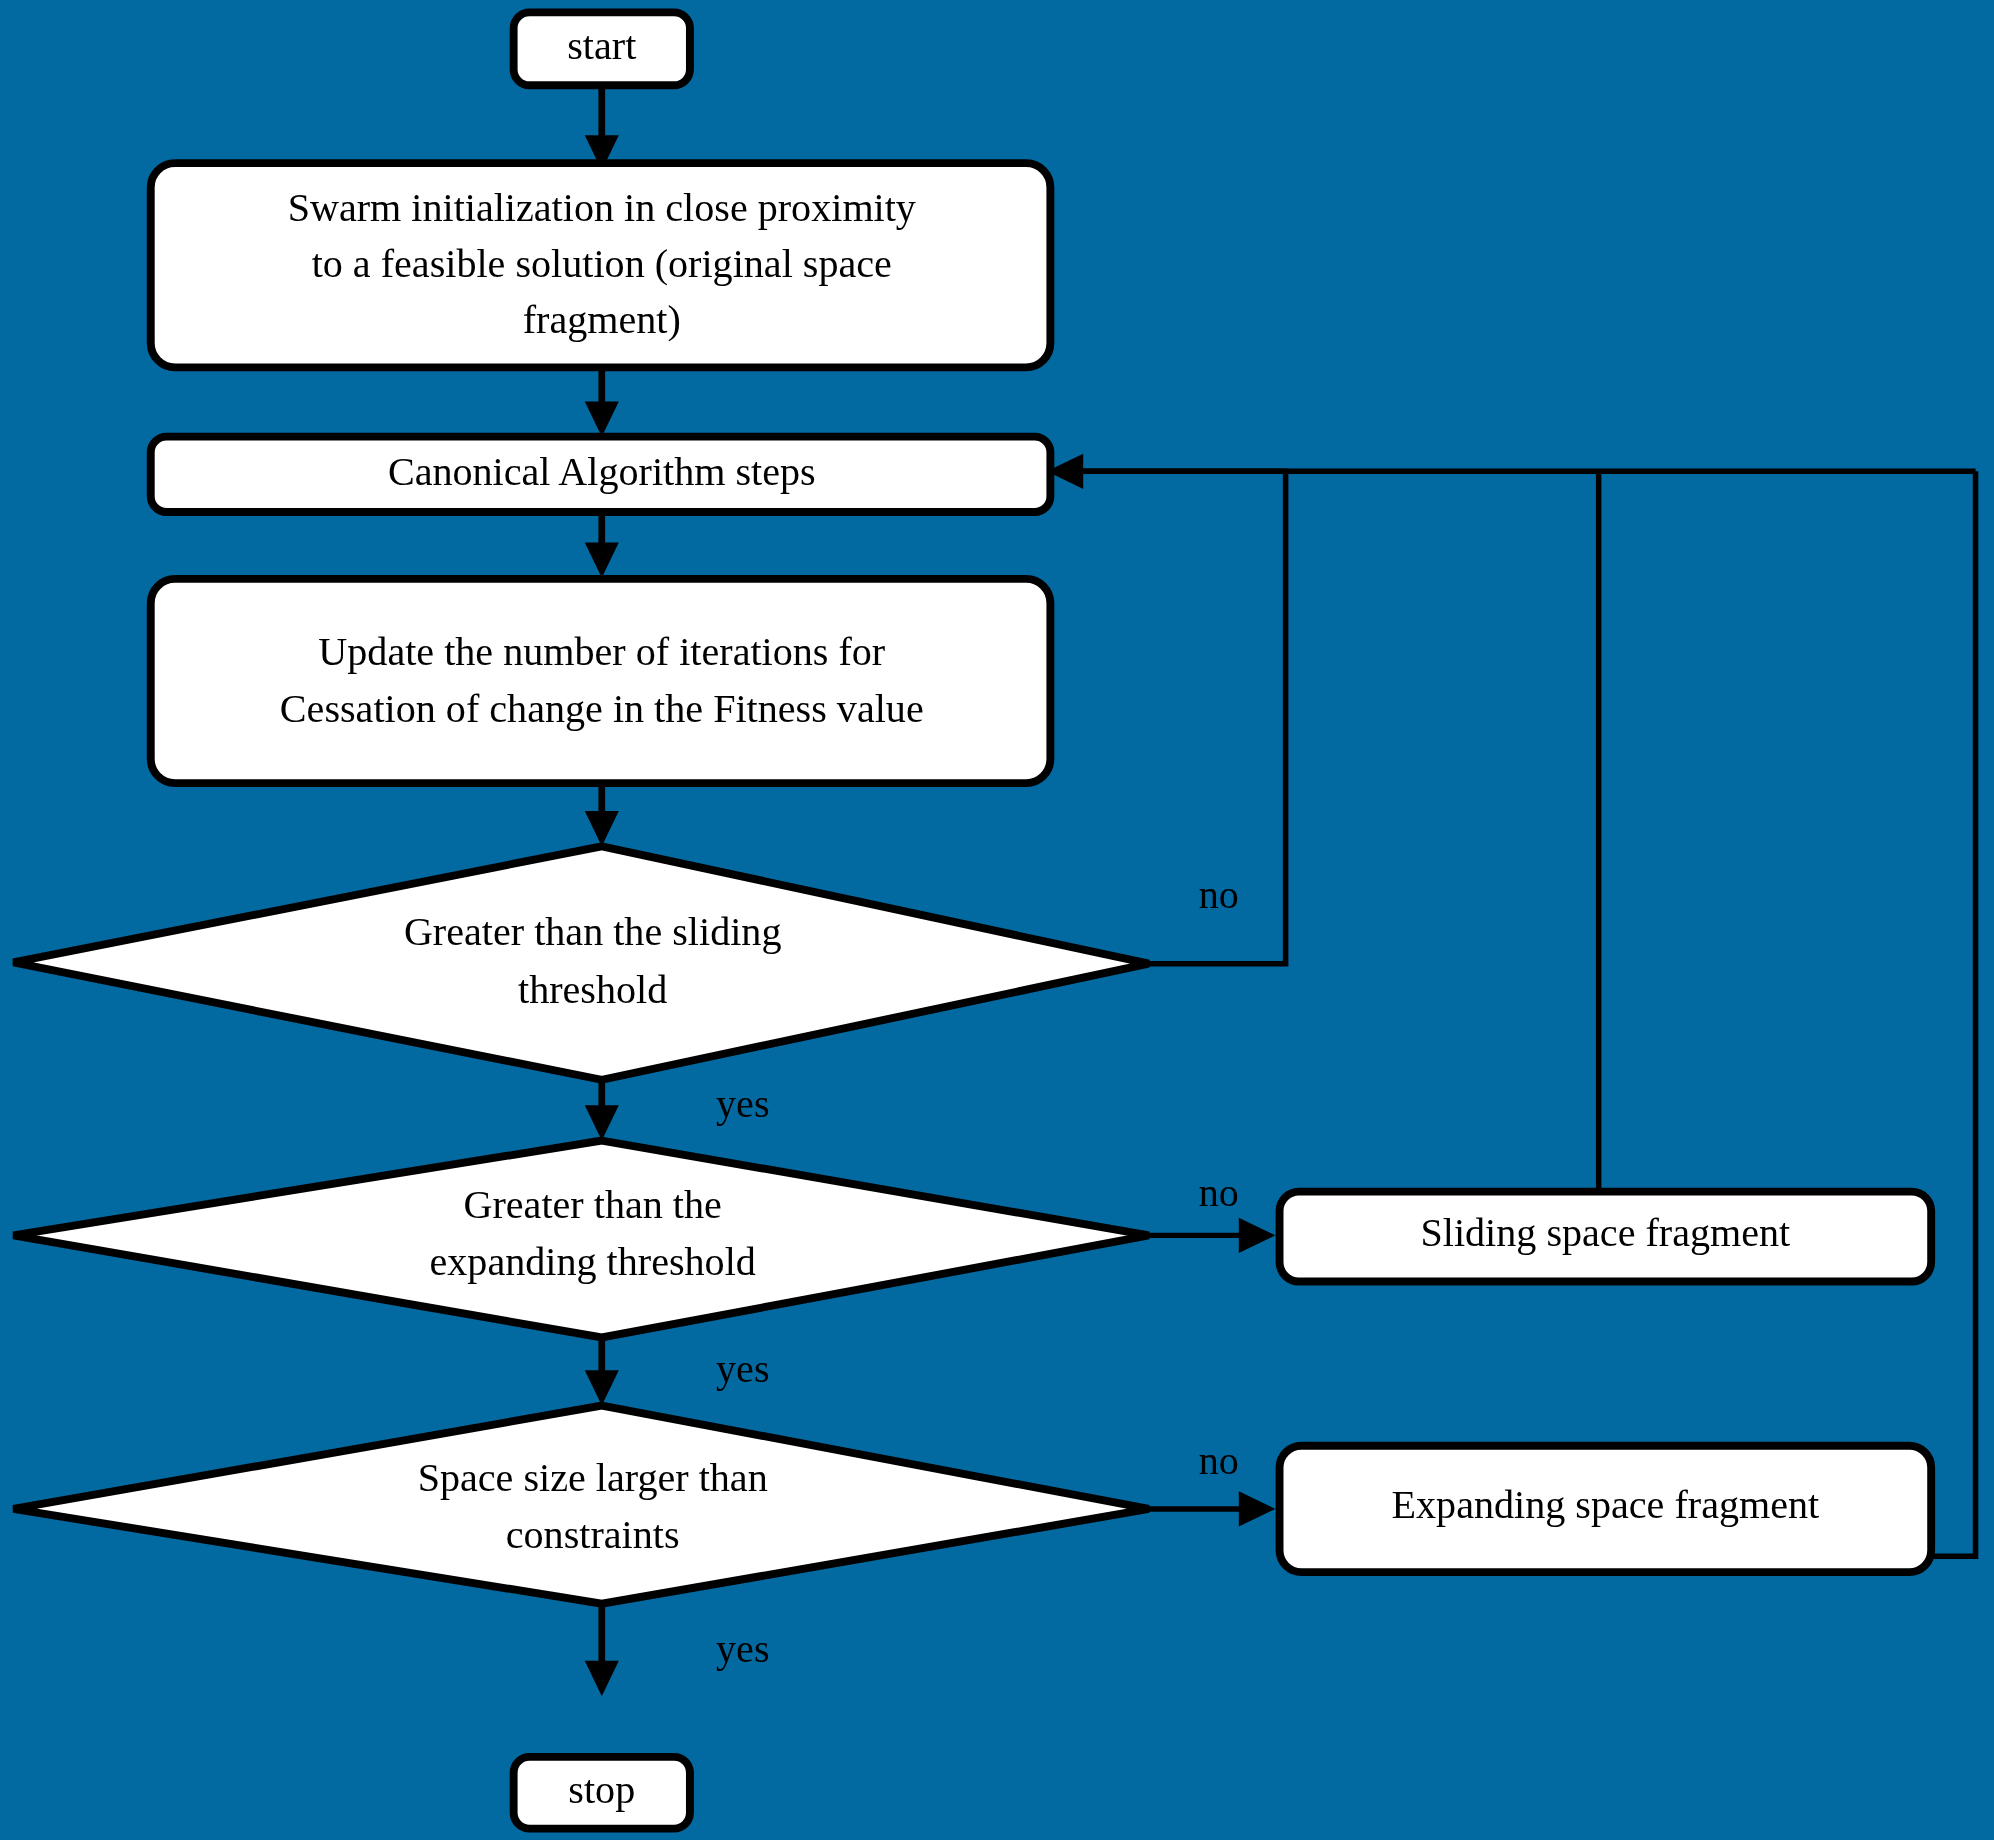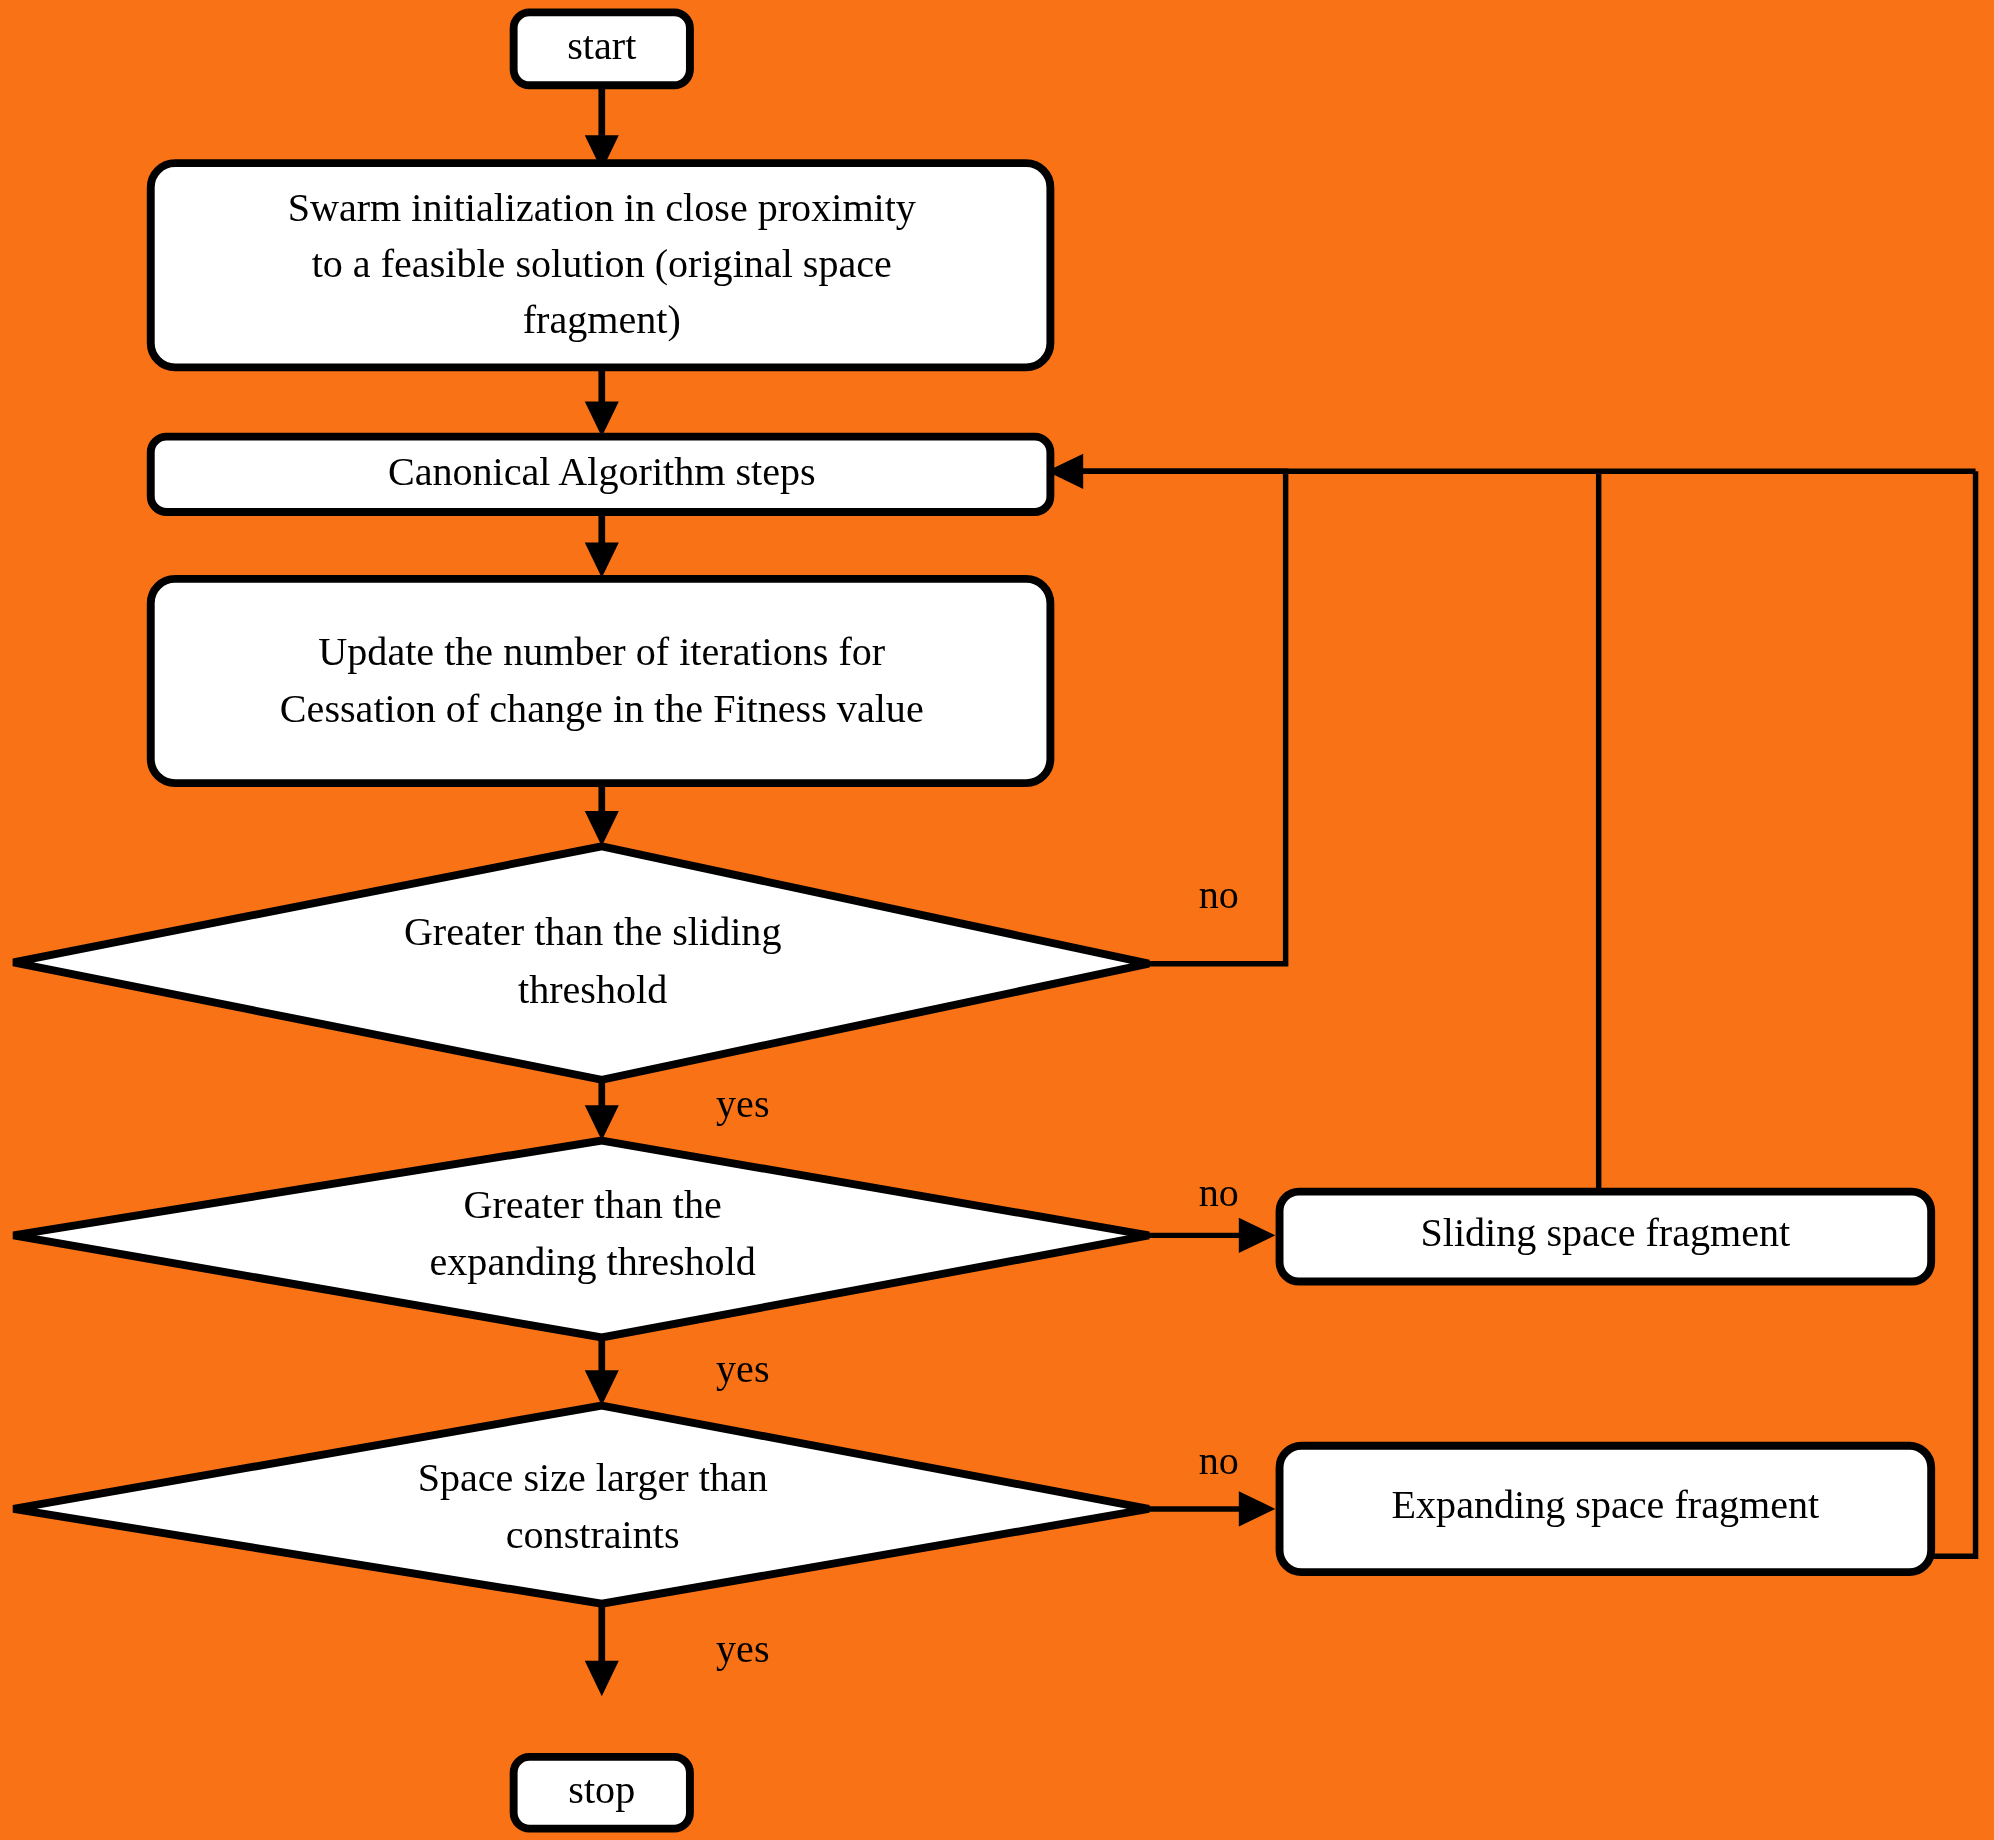--- a/index.html
+++ b/index.html
@@ -10,21 +10,21 @@
   body {
     width: 1995px;
     height: 1841px;
     font-family: "Liberation Serif", "DejaVu Serif", serif;
     overflow: hidden;
   }
   #flow-root {
     position: relative;
     width: 1995px;
     height: 1841px;
-    background: #f97316;
+    background: #0369a1;
   }
   svg.flow {
     display: block;
     width: 1995px;
     height: 1841px;
   }
   .node-shape {
     fill: #ffffff;
     stroke: #000000;
     stroke-width: 13;

